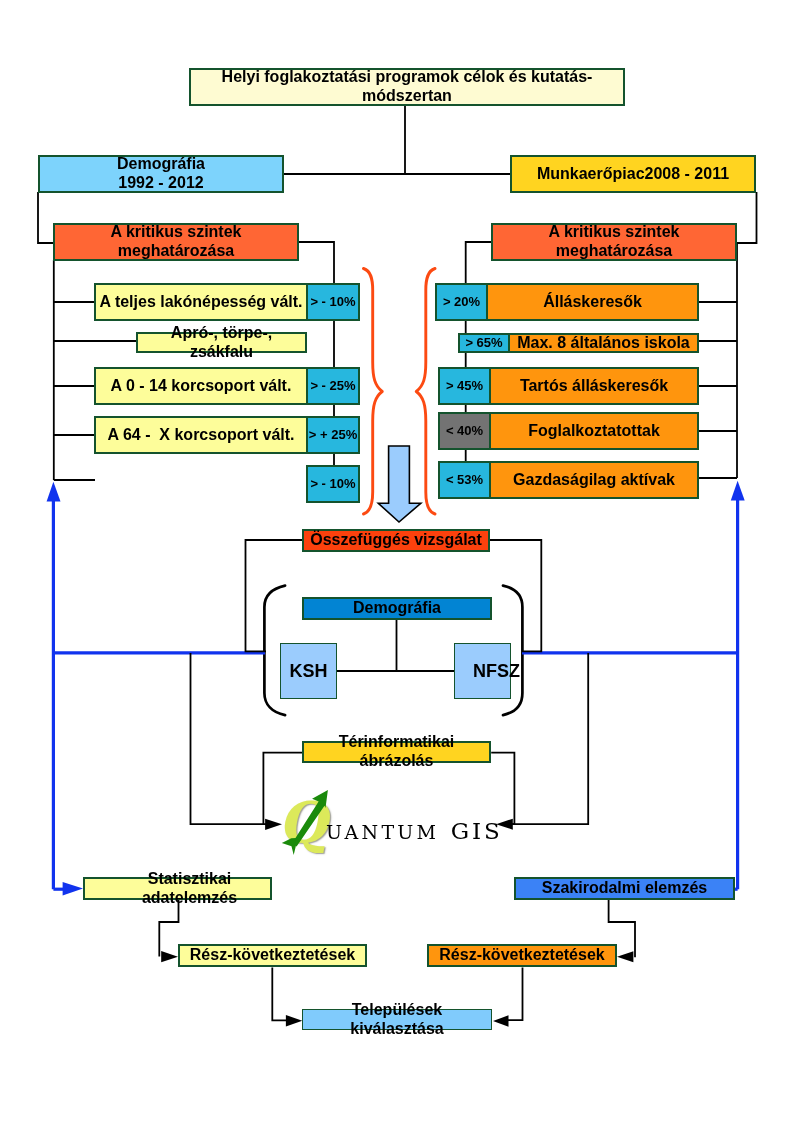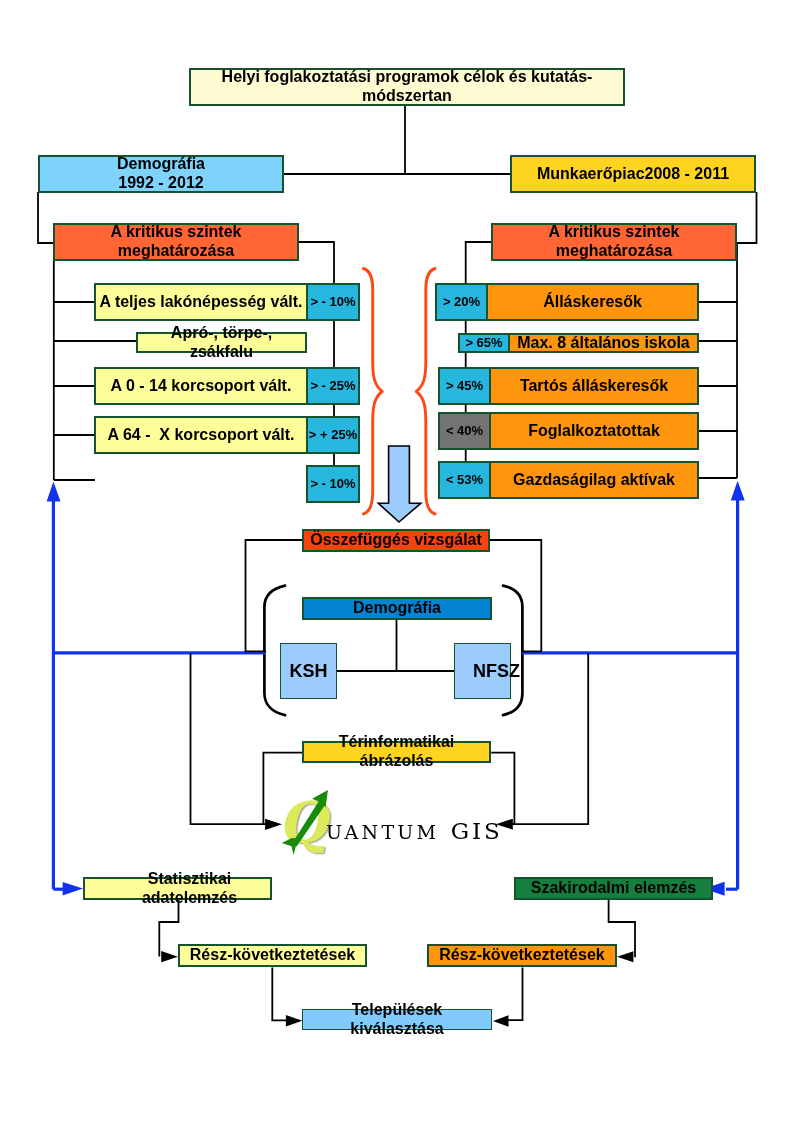--- a/index.html
+++ b/index.html
@@ -190,21 +190,21 @@
   <span>NFSZ</span>
 </div>
 
 <div class="bx" style="left:302px;top:741px;width:189px;height:22px;background:#FFD420;font-size:16px;">
   <span>Térinformatikai ábrázolás</span>
 </div>
 
 <div class="bx" style="left:83px;top:877px;width:189px;height:23px;background:#FDFD9A;font-size:16px;padding-left:24px;">
   <span>Statisztikai adatelemzés</span>
 </div>
-<div class="bx" style="left:514px;top:877px;width:199px;height:23px;background:#15803d;font-size:16px;">
+<div class="bx" style="left:514px;top:877px;width:221px;height:23px;background:#3b82f6;font-size:16px;">
   <span>Szakirodalmi elemzés</span>
 </div>
 <div class="bx" style="left:178px;top:944px;width:189px;height:23px;background:#FDFD9A;font-size:16px;">
   <span>Rész-következtetések</span>
 </div>
 <div class="bx" style="left:427px;top:944px;width:190px;height:23px;background:#FF950D;font-size:16px;">
   <span>Rész-következtetések</span>
 </div>
 <div class="bx" style="left:302px;top:1009px;width:190px;height:21px;background:#80CBFC;font-size:16px;border-width:1.6px;">
   <span>Települések kiválasztása</span>

